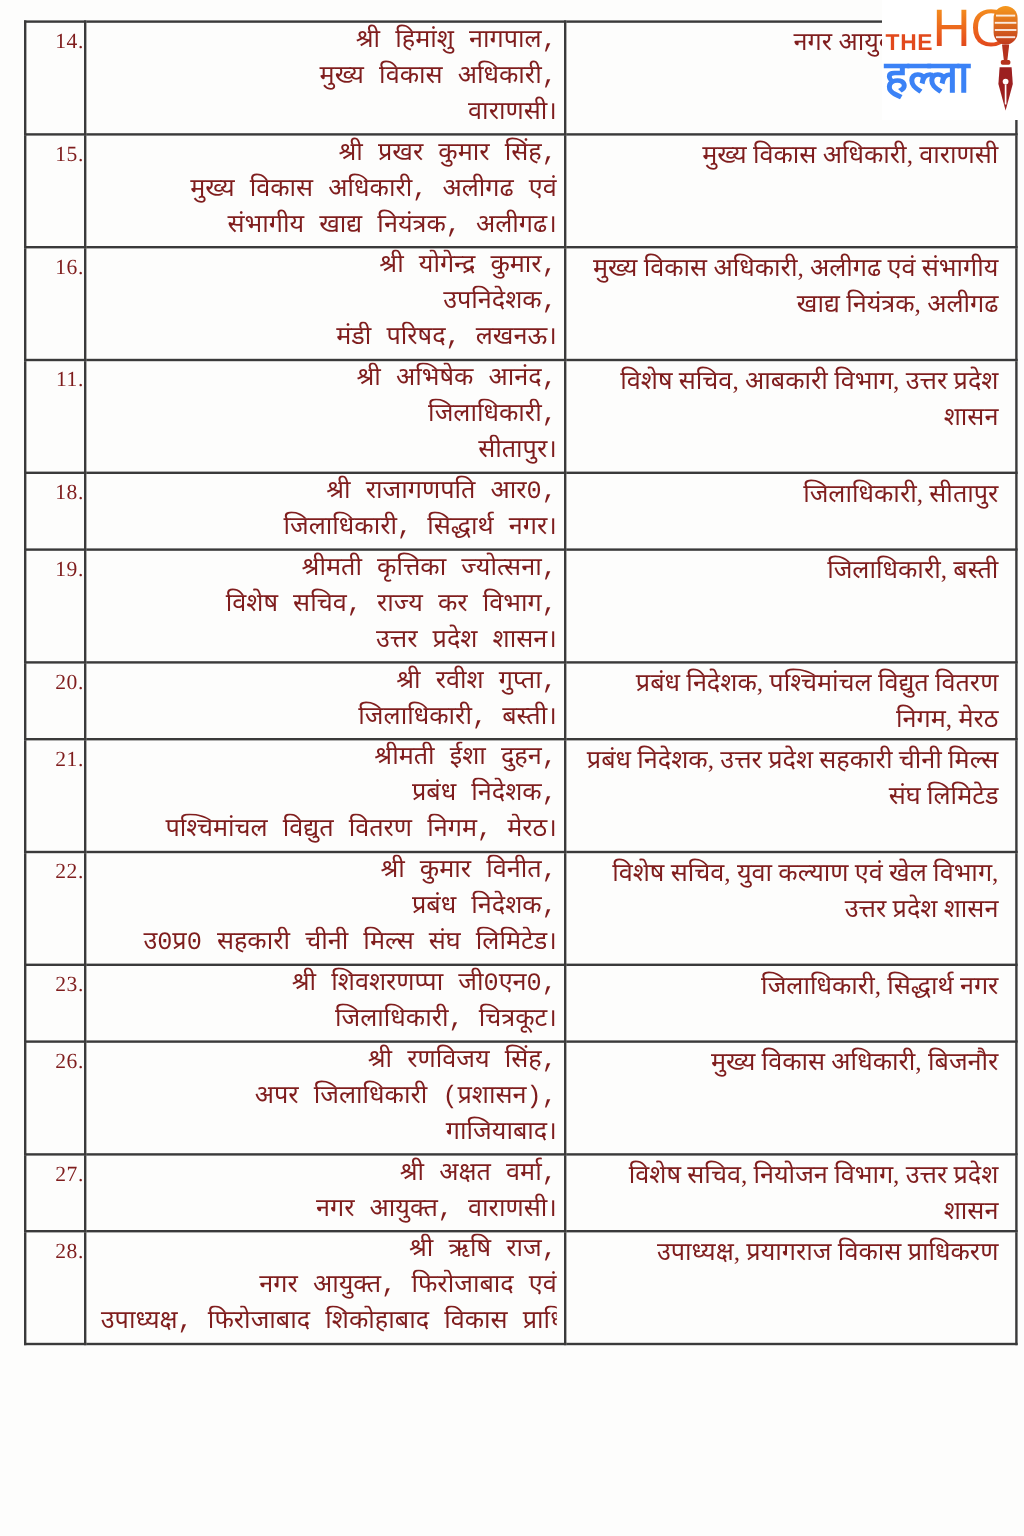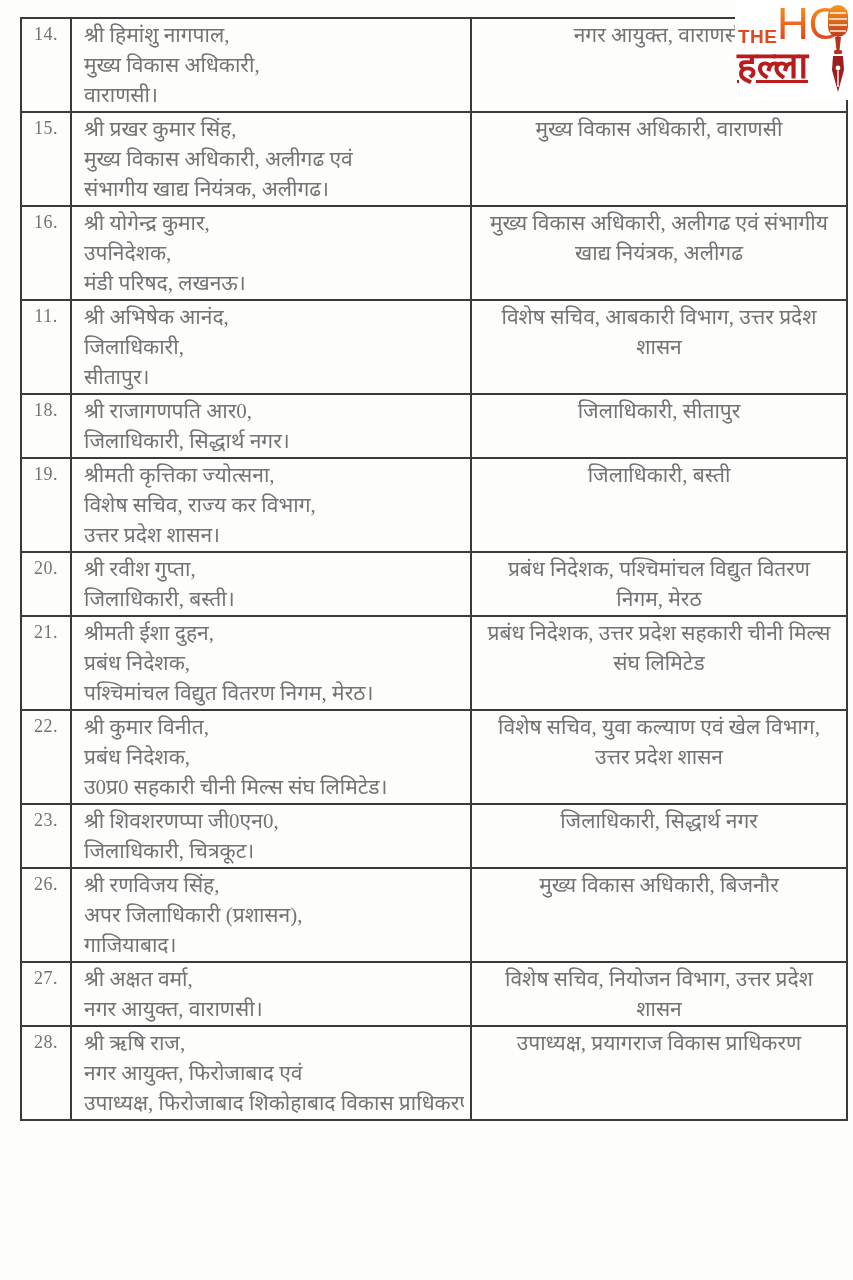--- a/index.html
+++ b/index.html
@@ -19,37 +19,38 @@
   table.transfer {
     position: absolute;
     left: 20px;
     top: 17px;
     width: 826px;
     border-collapse: collapse;
     table-layout: fixed;
   }
   table.transfer td {
     border: 2px solid #3a3a3a;
-    color: #737373;
+    color: #7f1d1d;
     vertical-align: top;
+    text-align: right;
   }
   td.sn-cell {
     width: 50px;
     text-align: center;
     font-size: 18px;
     padding-top: 5px;
     letter-spacing: 0.5px;
   }
   td.from-cell {
     width: 400px;
     font-size: 21px;
     line-height: 30px;
     padding: 1px 6px 1px 12px;
   }
-  .from-line { white-space: nowrap; overflow: hidden; }
+  .from-line { white-space: nowrap; overflow: hidden; font-family: Liberation Mono, monospace; }
   td.to-cell {
     width: 376px;
     text-align: center;
     vertical-align: middle;
     font-size: 21px;
     line-height: 30px;
     padding: 1px 14px;
   }
   
   .logo {
@@ -85,22 +86,21 @@
     color: #e8531d;
     -webkit-text-fill-color: transparent;
   }
   .logo-halla {
     position: absolute;
     left: 2px;
     top: 42px;
     font-weight: 700;
     font-size: 37px;
     line-height: 48px;
-    color: #b91c1c;
-    text-decoration: underline;
+    color: #3b82f6;
   }
   .logo-mic {
     position: absolute;
     right: 2px;
     top: 4px;
     width: 26px;
     height: 52px;
   }
   .logo-pen {
     position: absolute;

